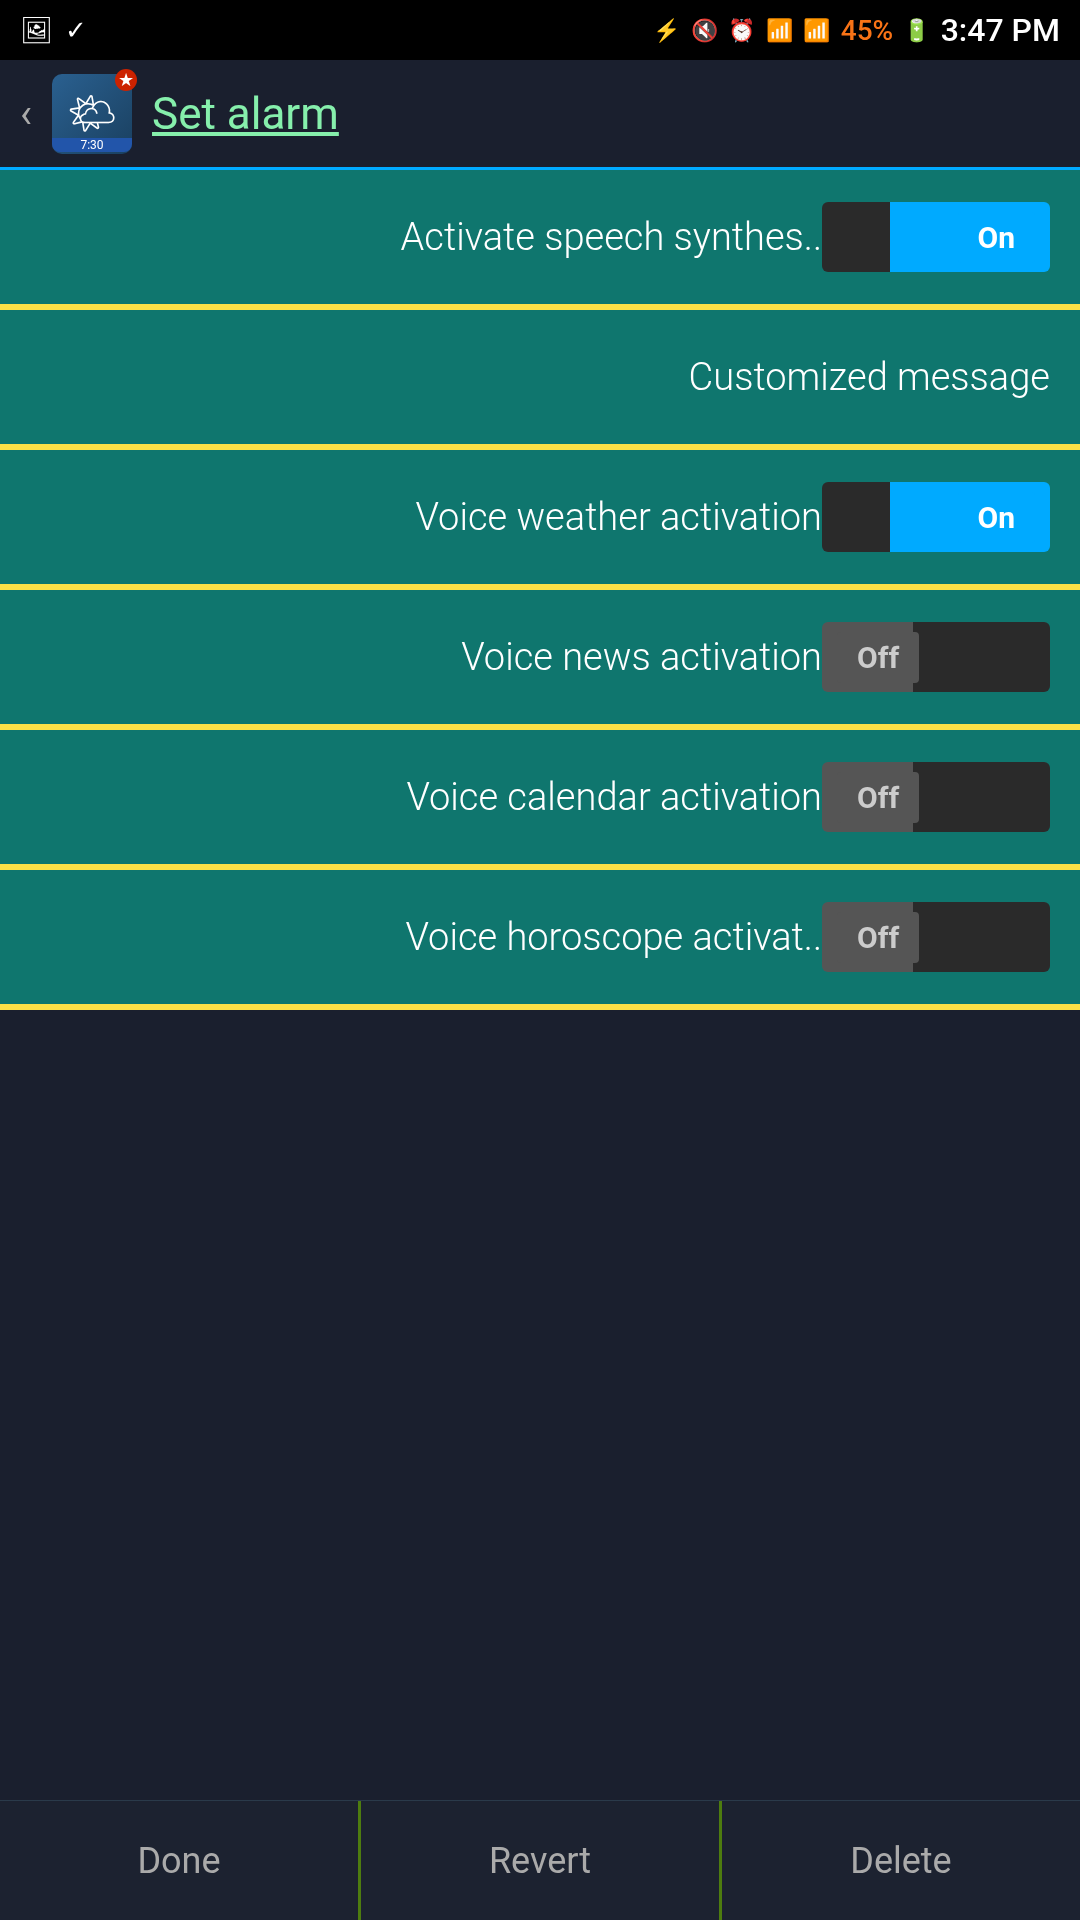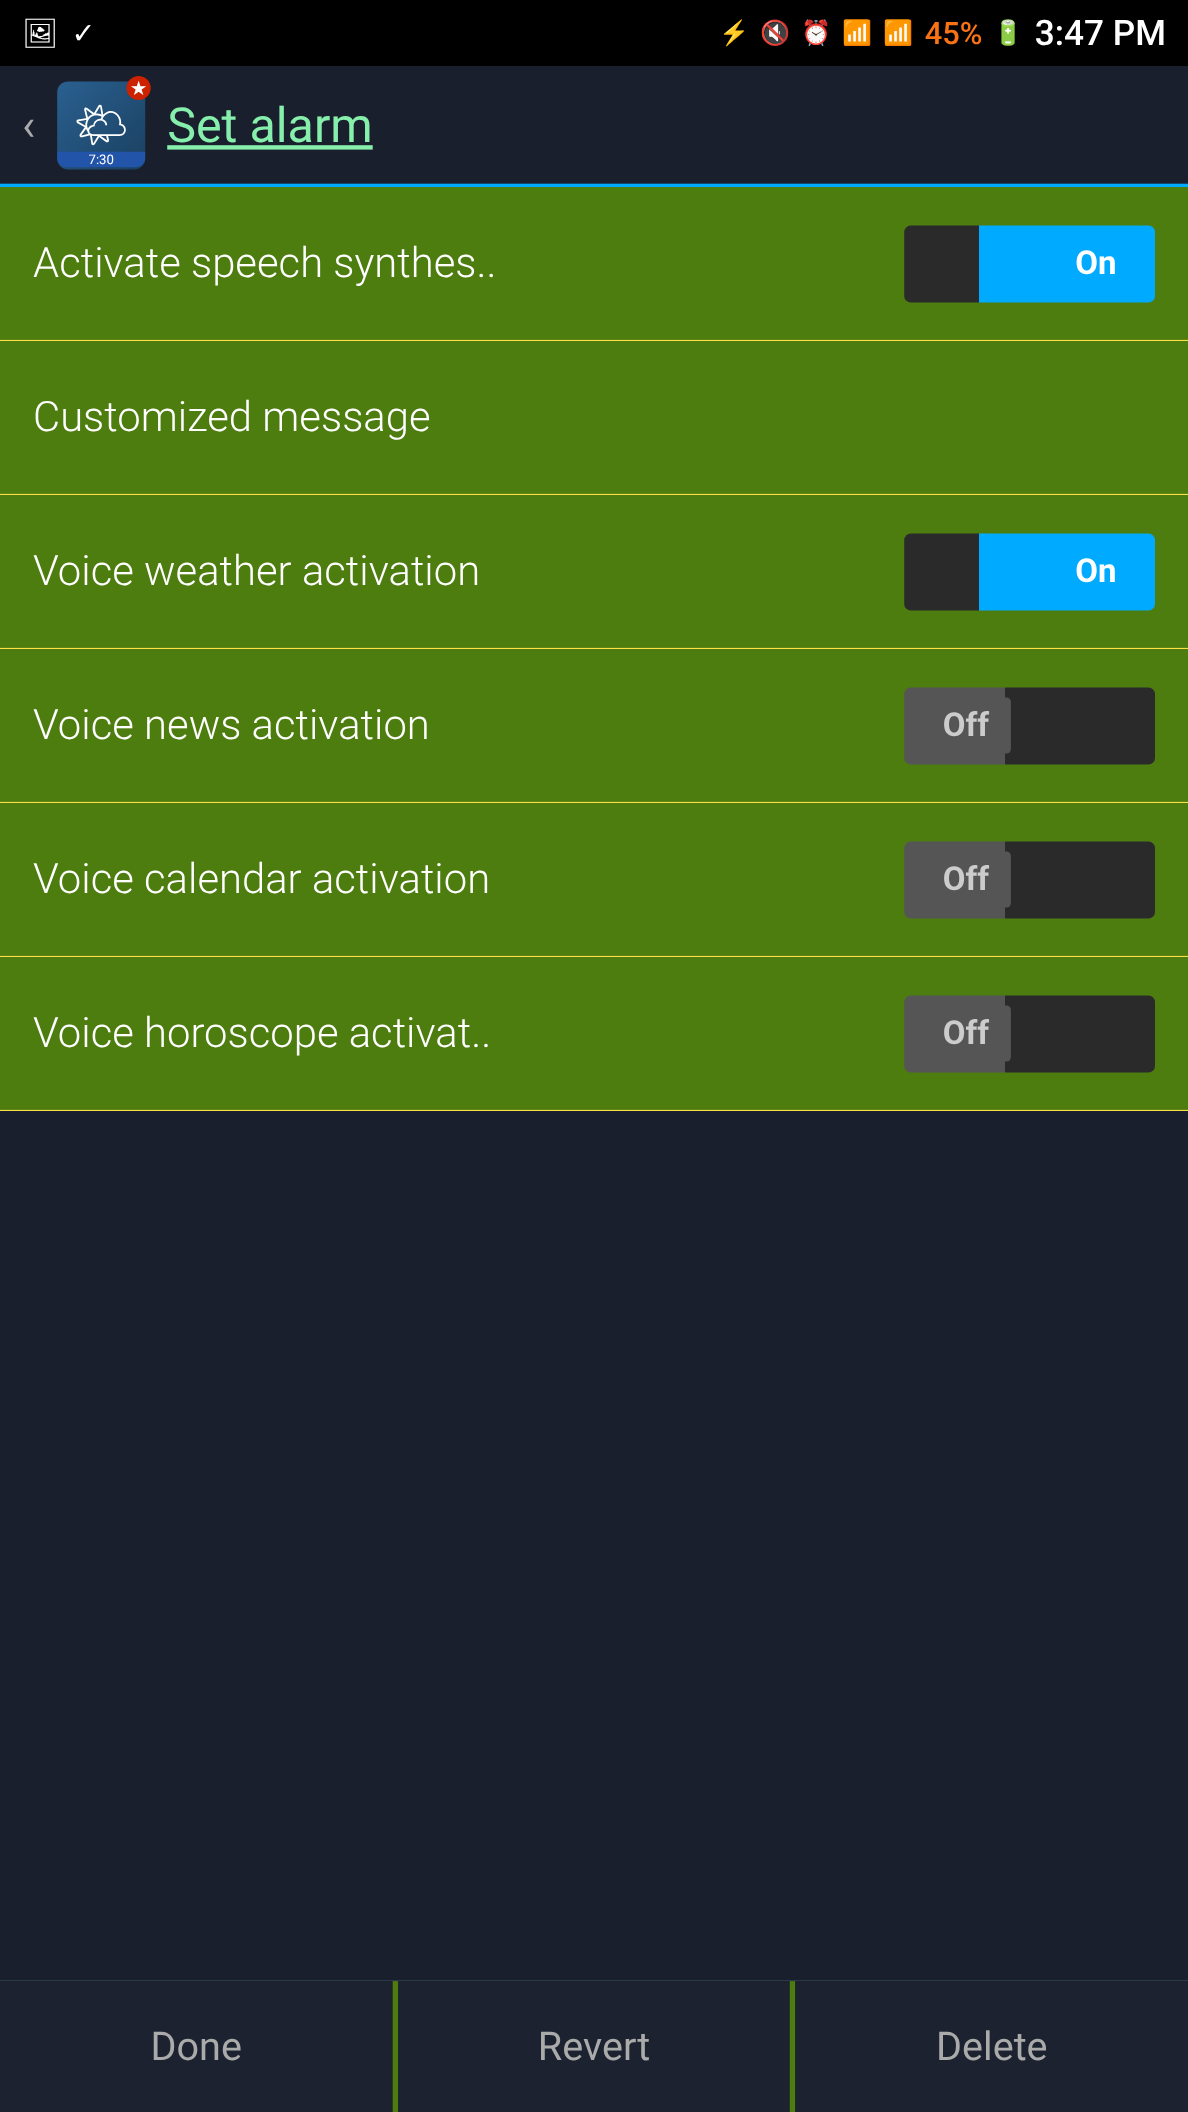--- a/index.html
+++ b/index.html
@@ -144,25 +144,25 @@
       font-weight: 700;
       color: #8ab4d4;
       letter-spacing: 2px;
     }
 
     
     .settings-item {
       width: 100%;
       min-height: 140px;
       padding: 30px;
-      border-bottom: 1px solid #fde047;
-      display: flex;
-      align-items: center;
-      justify-content: space-between;
-      background-color: #4d7c0f;
+      border-bottom: 6px solid #fde047;
+      display: flex;
+      align-items: center;
+      justify-content: flex-end;
+      background-color: #0f766e;
     }
 
     .settings-label {
       font-size: 38px;
       font-weight: 300;
       color: #ffffff;
     }
 
     
     .toggle-switch {
@@ -240,21 +240,21 @@
     }
 
     .bottom-btn {
       flex: 1;
       display: flex;
       align-items: center;
       justify-content: center;
       font-size: 36px;
       color: #aaaaaa;
       cursor: pointer;
-      border-right: 5px solid #4d7c0f;
+      border-right: 3px solid #4d7c0f;
       background-color: #1c2230;
     }
 
     .bottom-btn:last-child {
       border-right: none;
     }
 
     
     .main-content {
       width: 100%;

